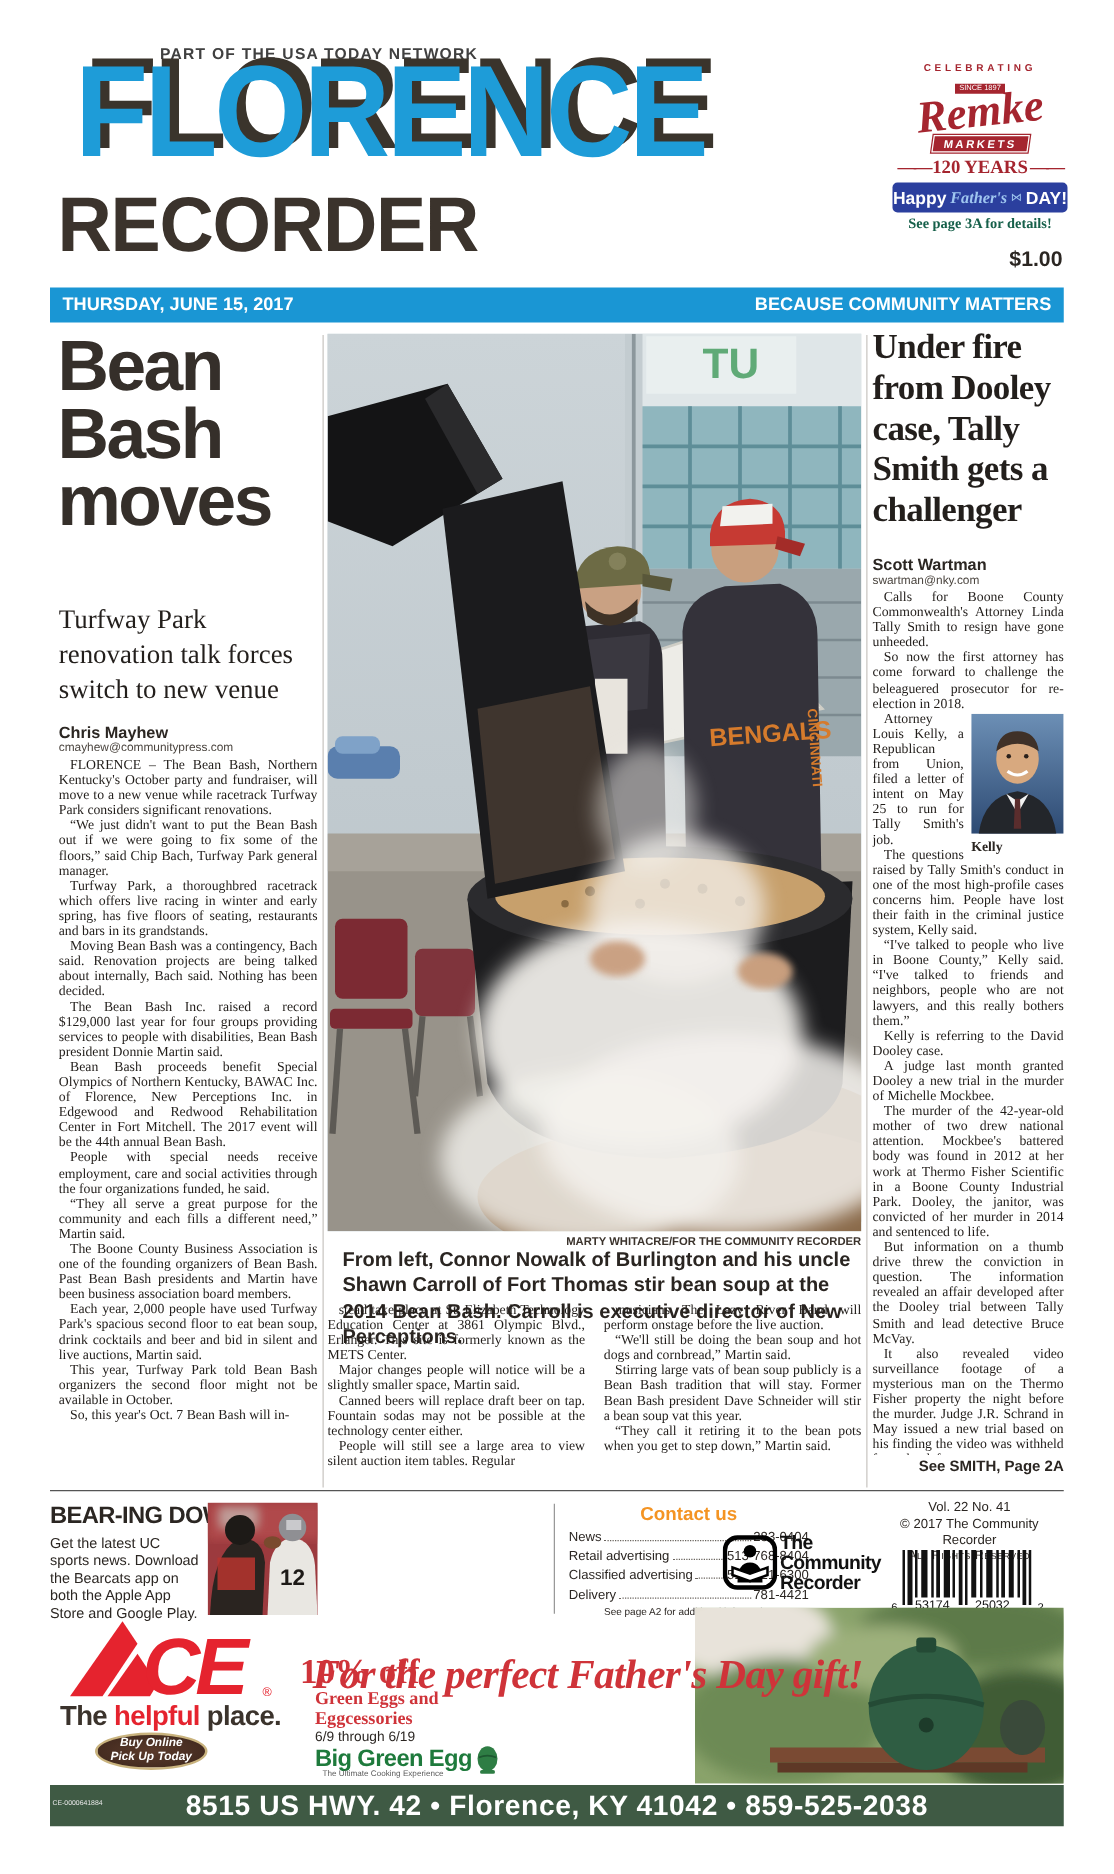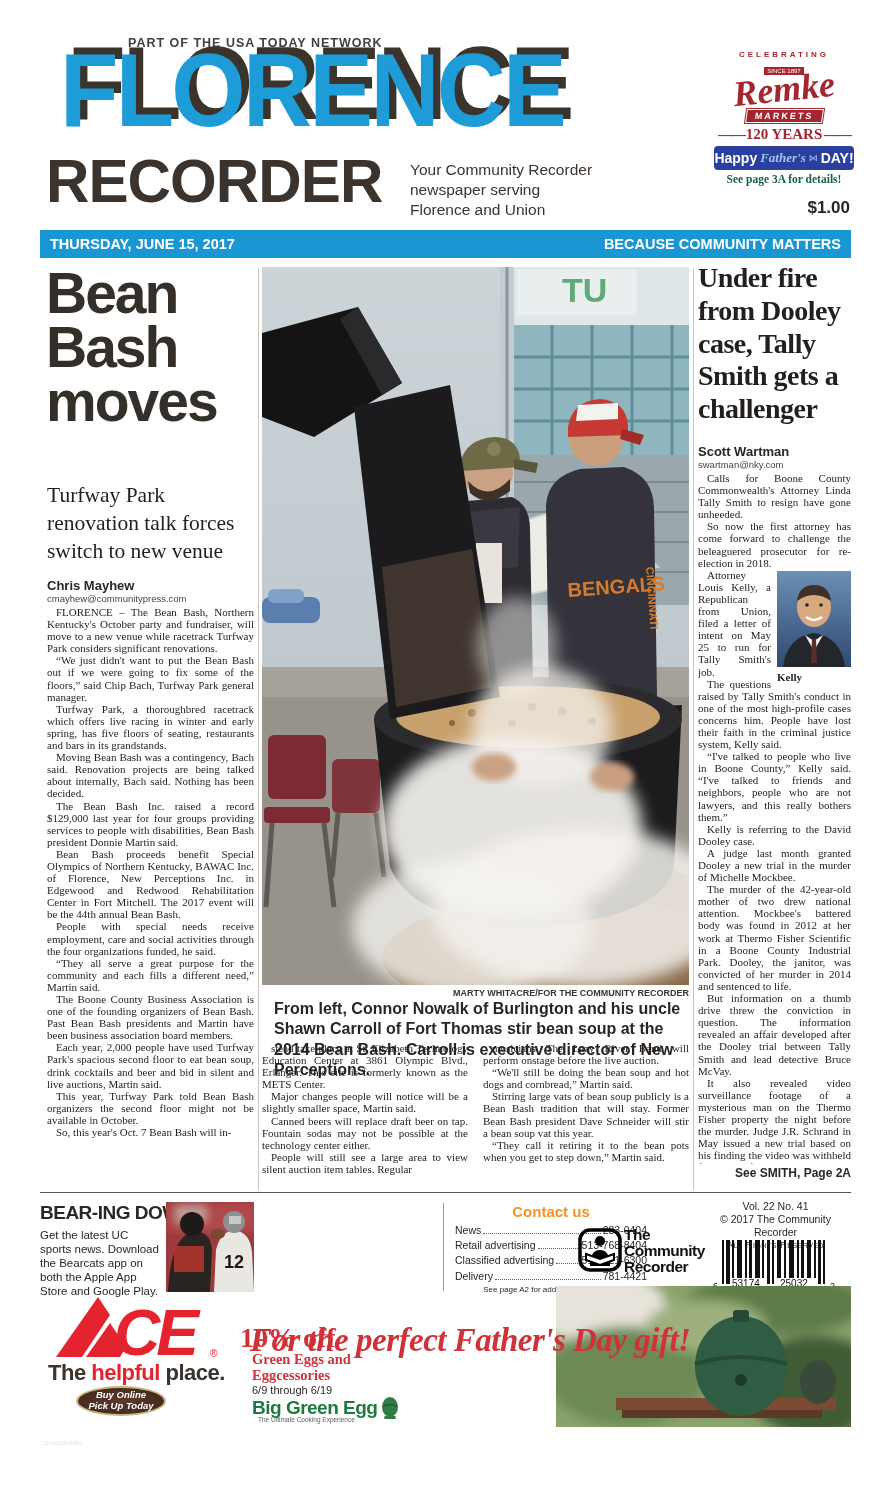--- a/index.html
+++ b/index.html
@@ -115,23 +115,20 @@
   .ad-code{left:42px;top:1440px;font-size:5.5px;color:#e5e5e5;}
 </style>
 </head>
 <body>
 
 <div id="page">
 
   <div class="abs network-line">PART OF THE USA TODAY NETWORK</div>
   <div class="abs florence">FLORENCE</div>
   <div class="abs recorder">RECORDER</div>
-  <div class="abs tagline" style="white-space:pre-line;">Your Community Recorder
-newspaper serving
-Florence and Union</div>
   <div class="abs price">$1.00</div>
 
   <div class="abs remke">
     <div class="remke-celebrating">CELEBRATING</div>
     <div><span class="remke-since">SINCE 1897</span></div>
     <div class="remke-script">Remke</div>
     <div><span class="remke-markets">MARKETS</span></div>
     <div class="remke-years">120 YEARS</div>
     <div class="fday-bar">
       <span class="fday-happy">Happy</span>
@@ -497,15 +494,16 @@
   <div class="abs ad-dates">6/9 through 6/19</div>
   <div class="abs bge">
     <span class="bge-text">Big Green Egg</span>
     <svg width="20" height="24" viewBox="0 0 20 24">
       <ellipse cx="10" cy="11" rx="8" ry="10" fill="#2e7d44"></ellipse>
       <rect x="4" y="20" width="12" height="3" rx="1.5" fill="#2e7d44"></rect>
       <path d="M3 10 Q10 7 17 10" stroke="#1d5730" stroke-width="1.5" fill="none"></path>
     </svg>
   </div>
   <div class="abs bge-tag">The Ultimate Cooking Experience</div>
+  <div class="abs addr-bar">8515 US HWY. 42  •  Florence, KY 41042  •  859-525-2038</div>
   <div class="abs ad-code">CE-0000641884</div>
 
 </div>
 
 </body></html>

